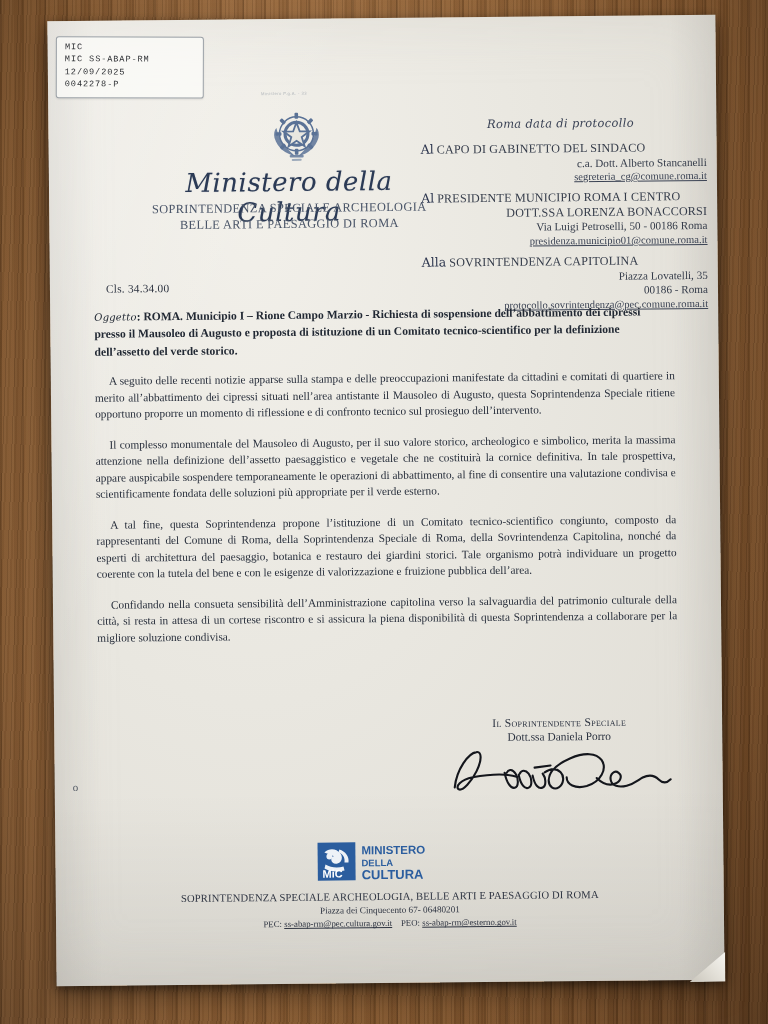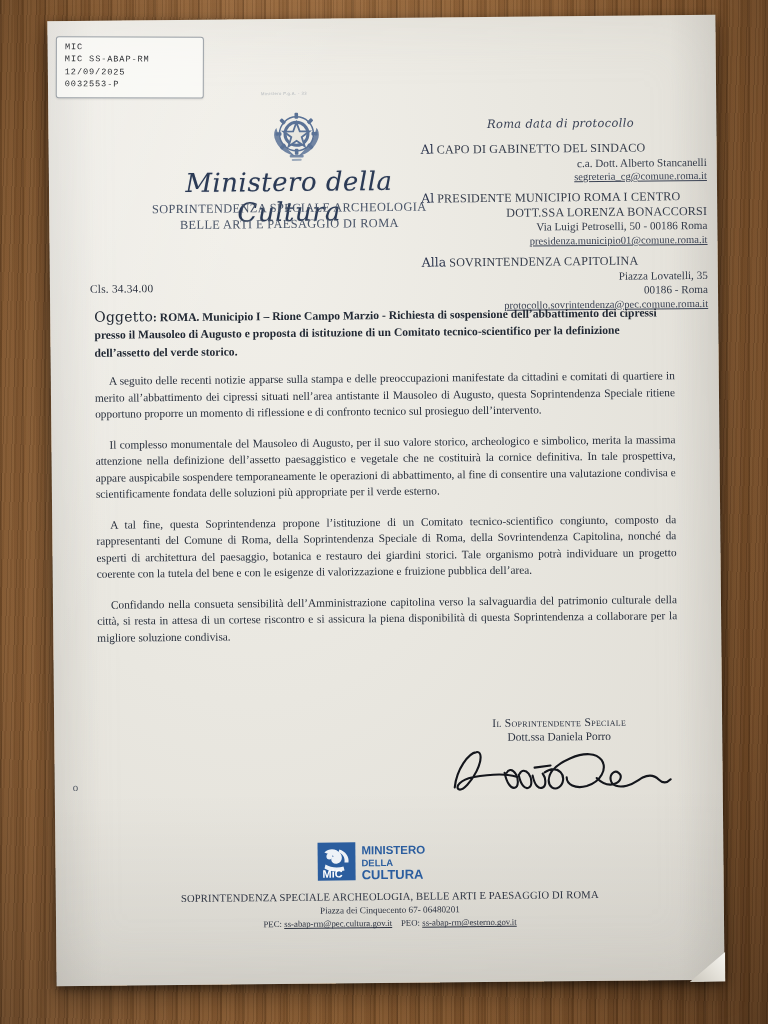--- a/index.html
+++ b/index.html
@@ -103,31 +103,31 @@
   .alla{
     font-family:"DejaVu Serif", serif;
     font-size:12.5px;color:#2f3850;margin-right:3px;
   }
   .mail{
     text-decoration:underline;font-size:10.6px;color:#3b4354;
     display:block;text-align:right;line-height:14px;
   }
   
   .cls{
-    position:absolute;left:40px;top:262px;
+    position:absolute;left:56px;top:262px;
     font-size:11.4px;color:#2f3542;letter-spacing:.2px;
   }
   #subject{
     position:absolute;left:44px;top:288px;width:580px;
     font-size:11.6px;line-height:17.4px;font-weight:bold;color:#222934;
     text-align:left;
   }
   .ogg{
-    font-family:"DejaVu Serif", serif;font-weight:normal;
-    font-size:14px;letter-spacing:.2px;
+    font-family:"DejaVu Serif", serif;font-style:italic;font-weight:normal;
+    font-size:10px;letter-spacing:.2px;
   }
   #body{position:absolute;left:44px;top:352px;width:580px;}
   #body p{
     margin:0 0 14px 0;
     font-size:11.3px;line-height:16.5px;color:#262d3a;
     text-align:justify;text-indent:14px;
     hyphens:none;
   }
   
   #sign{position:absolute;left:380px;top:700px;width:250px;text-align:center;color:#2b3240;}
@@ -153,21 +153,21 @@
 <div id="sheet-wrap">
   <div id="sheet"></div>
   <div id="corner"></div>
 
   <div class="page">
 
     <div id="stamp">
       <div>MIC</div>
       <div>MIC SS-ABAP-RM</div>
       <div>12/09/2025</div>
-      <div>0032553-P</div>
+      <div>0042278-P</div>
     </div>
     <div class="faint-mark">Ministero P.g.A. - 33</div>
 
     <div id="emblem">
       <svg viewBox="0 0 56 66" width="56" height="66">
         <g fill="none" stroke="#5a7296" stroke-width="1.5">
           <circle cx="28" cy="30" r="17"></circle>
           <circle cx="28" cy="30" r="11.5" stroke-width="3"></circle>
         </g>
         <g fill="#5a7296">

